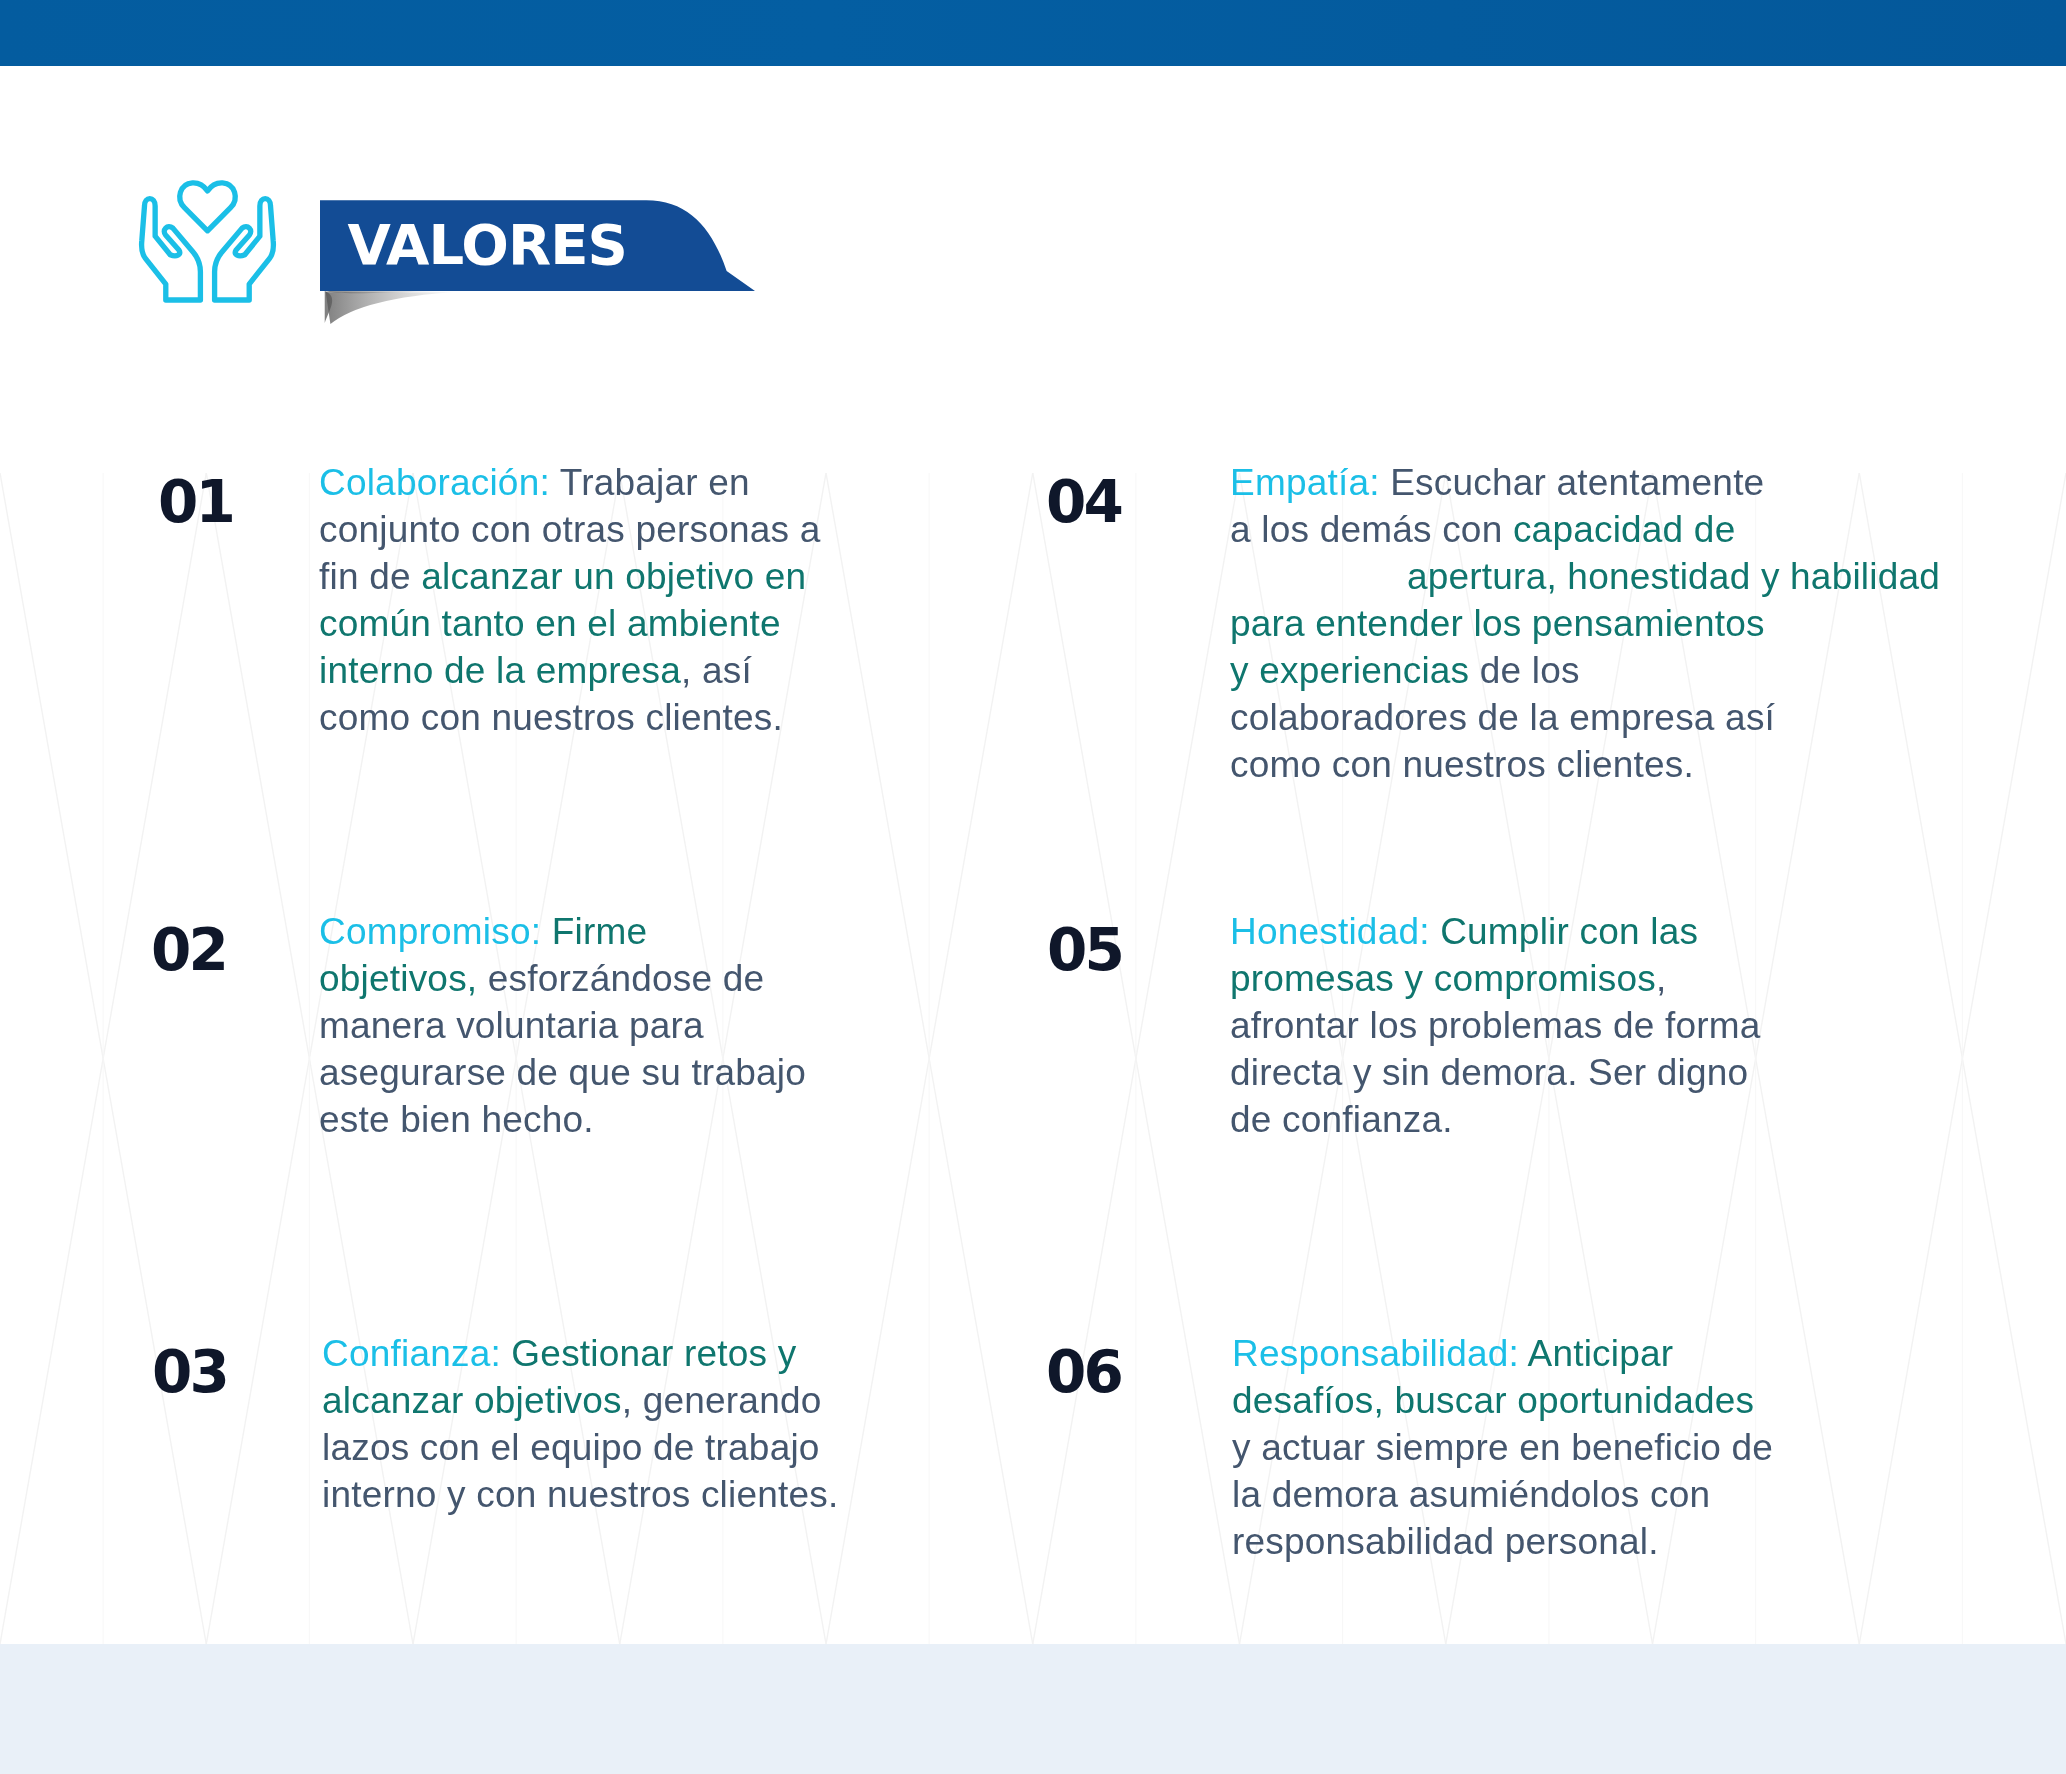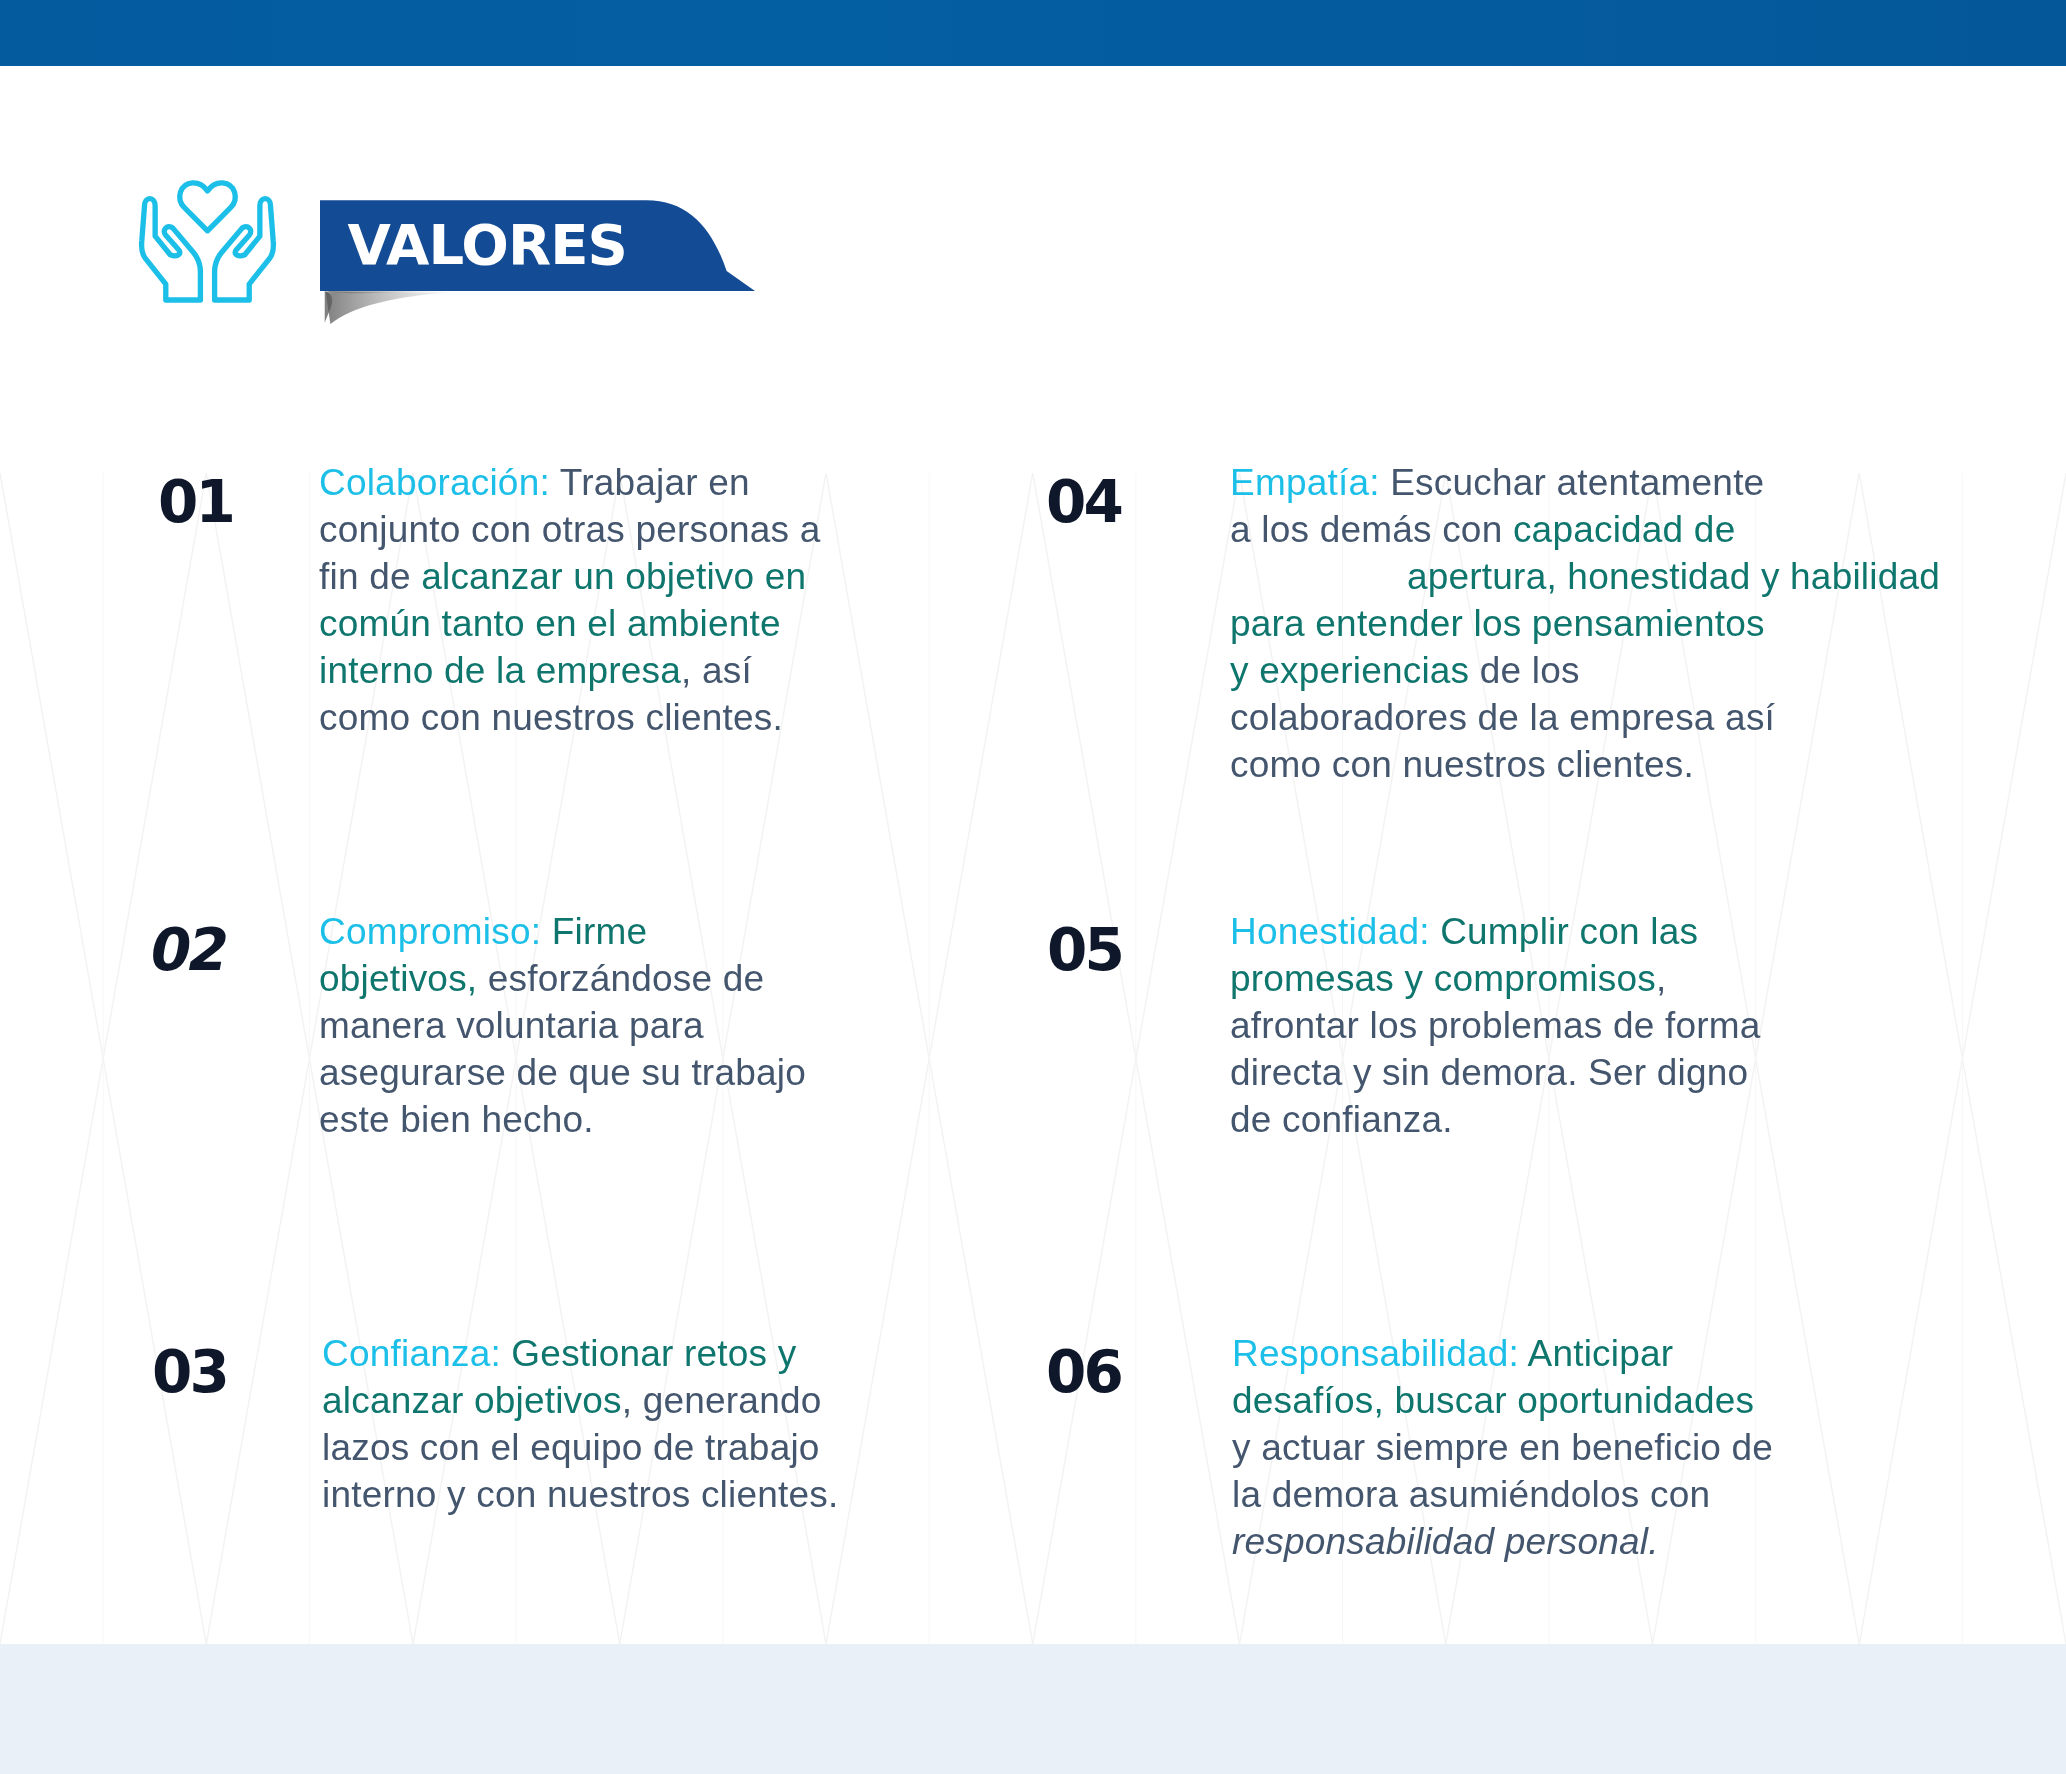--- a/index.html
+++ b/index.html
@@ -121,21 +121,21 @@
       <div style="white-space: pre;"><span class="term">Colaboración:</span><span> Trabajar en</span></div>
       <div style="white-space: pre;"><span>conjunto con otras personas a</span></div>
       <div style="white-space: pre;"><span>fin de </span><span class="strong">alcanzar un objetivo en</span></div>
       <div style="white-space: pre;"><span class="strong">común tanto en el ambiente</span></div>
       <div style="white-space: pre;"><span class="strong">interno de la empresa</span><span>, así</span></div>
       <div style="white-space: pre;"><span>como con nuestros clientes.</span></div>
     </div>
 </div>
 
 <div class="item" style="left:0;top:0;">
-  <div class="item-number" style="left:151px;top:905px;font-style:italic;">02</div>
+  <div class="item-number" style="left:151px;top:905px;">02</div>
   <div class="item-text" style="left:319px;top:908px;width:639px;">
       <div style="white-space: pre;"><span class="term">Compromiso:</span><span class="strong"> Firme</span></div>
       <div style="white-space: pre;"><span class="strong">objetivos,</span><span> esforzándose de</span></div>
       <div style="white-space: pre;"><span>manera voluntaria para</span></div>
       <div style="white-space: pre;"><span>asegurarse de que su trabajo</span></div>
       <div style="white-space: pre;"><span>este bien hecho.</span></div>
     </div>
 </div>
 
 <div class="item" style="left:0;top:0;">
@@ -172,16 +172,16 @@
     </div>
 </div>
 
 <div class="item" style="left:0;top:0;">
   <div class="item-number" style="left:1046px;top:1327px;">06</div>
   <div class="item-text" style="left:1232px;top:1330px;width:710px;">
       <div style="white-space: pre;"><span class="term">Responsabilidad:</span><span class="strong"> Anticipar</span></div>
       <div style="white-space: pre;"><span class="strong">desafíos, buscar oportunidades</span></div>
       <div style="white-space: pre;"><span>y actuar siempre en beneficio de</span></div>
       <div style="white-space: pre;"><span>la demora asumiéndolos con</span></div>
-      <div style="white-space: pre; font-style: italic;"><span>responsabilidad personal.</span></div>
+      <div style="white-space: pre;"><span>responsabilidad personal.</span></div>
     </div>
 </div>
 
 
 </body></html>

